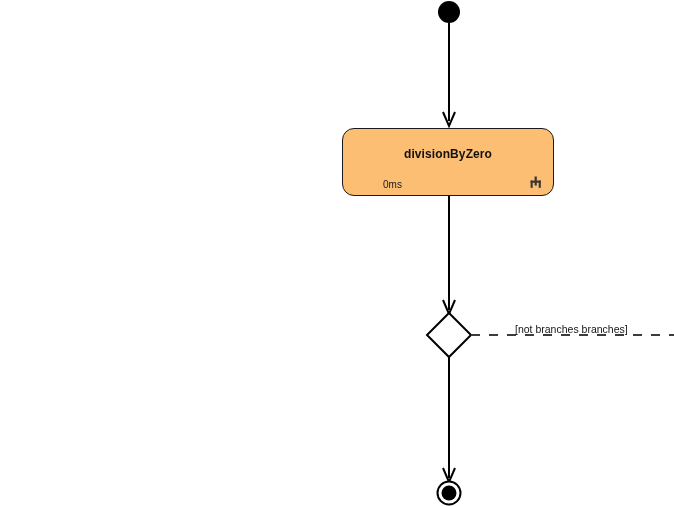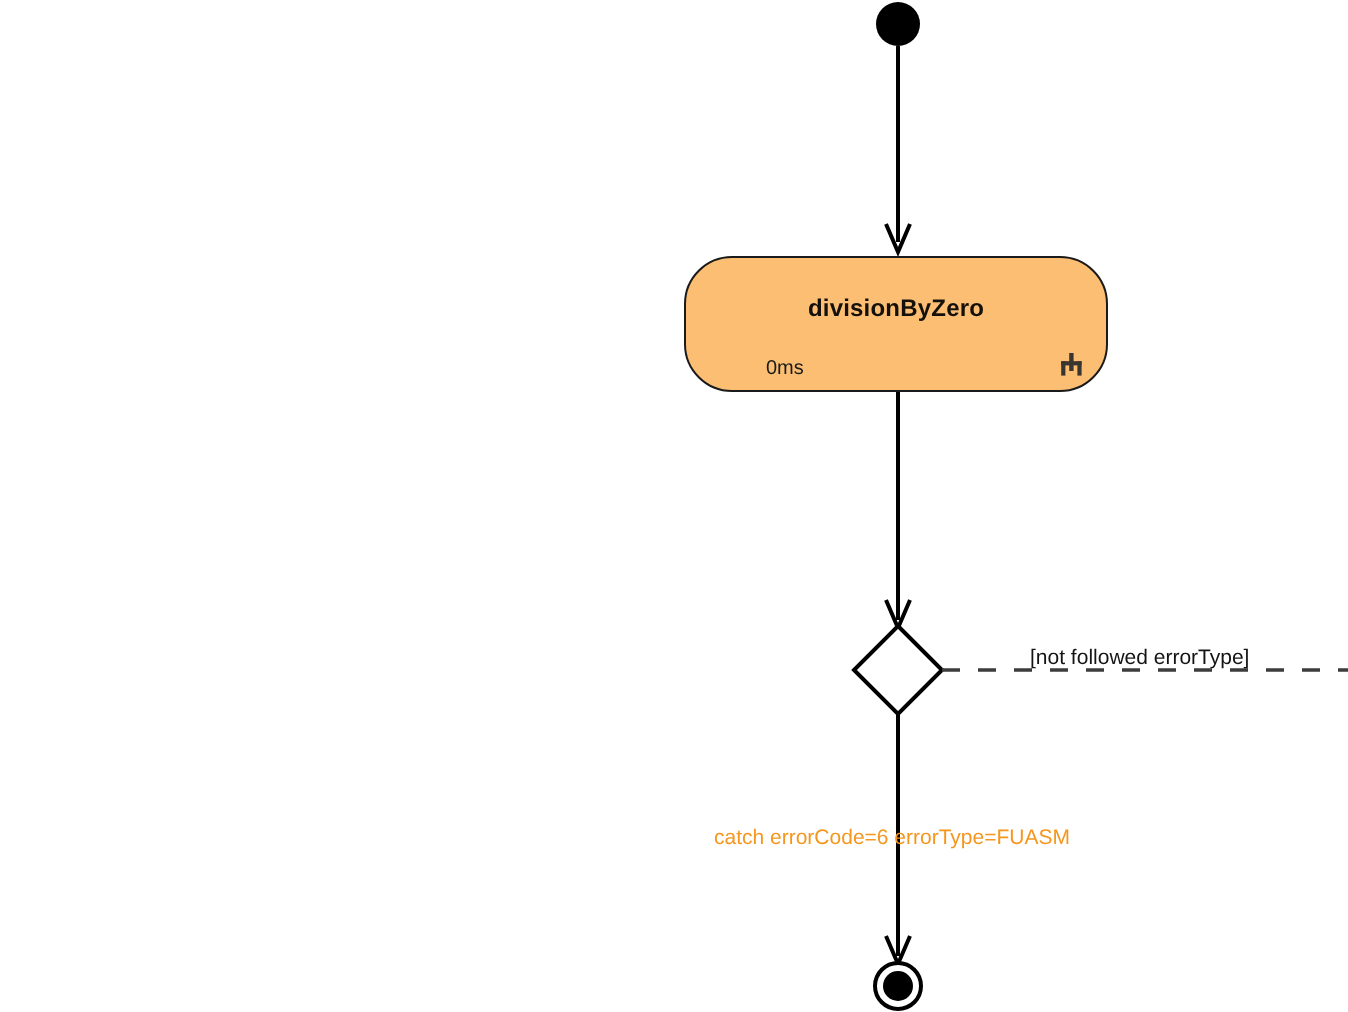--- a/index.html
+++ b/index.html
@@ -28,21 +28,21 @@
   
   .activity-node {
     position: absolute;
     left: 342px;
     top: 128px;
     width: 212px;
     height: 68px;
     box-sizing: border-box;
     background: #FBBE72;
     border: 1.6px solid #1a1a1a;
-    border-radius: 24px;
+    border-radius: 12px;
   }
   .activity-title {
     position: absolute;
     left: 0;
     right: 0;
     top: 18px;
     text-align: center;
     font-size: 12px;
     font-weight: bold;
     color: #14110c;
@@ -113,17 +113,16 @@
     <div class="activity-title">divisionByZero</div>
     <div class="activity-duration">0ms</div>
     <svg class="rake-icon" viewBox="0 0 16 16">
       <rect x="6.6" y="1.5" width="2.2" height="9" fill="#3a3530"></rect>
       <rect x="2.6" y="5.6" width="10.2" height="2.1" fill="#3a3530"></rect>
       <rect x="2.6" y="5.6" width="2.1" height="7.2" fill="#3a3530"></rect>
       <rect x="10.7" y="5.6" width="2.1" height="7.2" fill="#3a3530"></rect>
     </svg>
   </div>
 
-  <div class="branch-label">[not followed errorType]</div>
+  <div class="branch-label">[not branches branches]</div>
 
-  <div class="catch-label">catch errorCode=6 errorType=FUASM</div>
 
 </div>
 
 </body></html>

